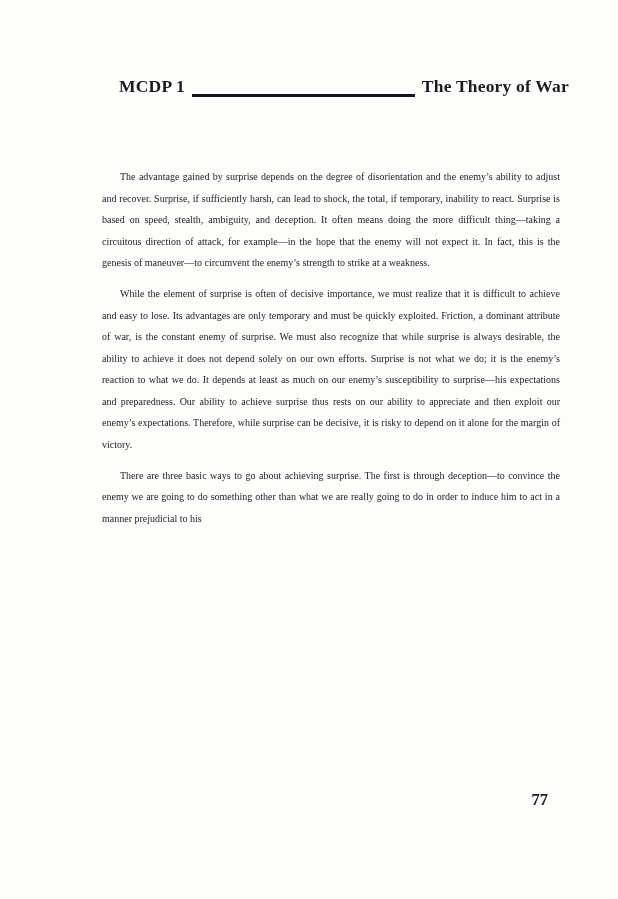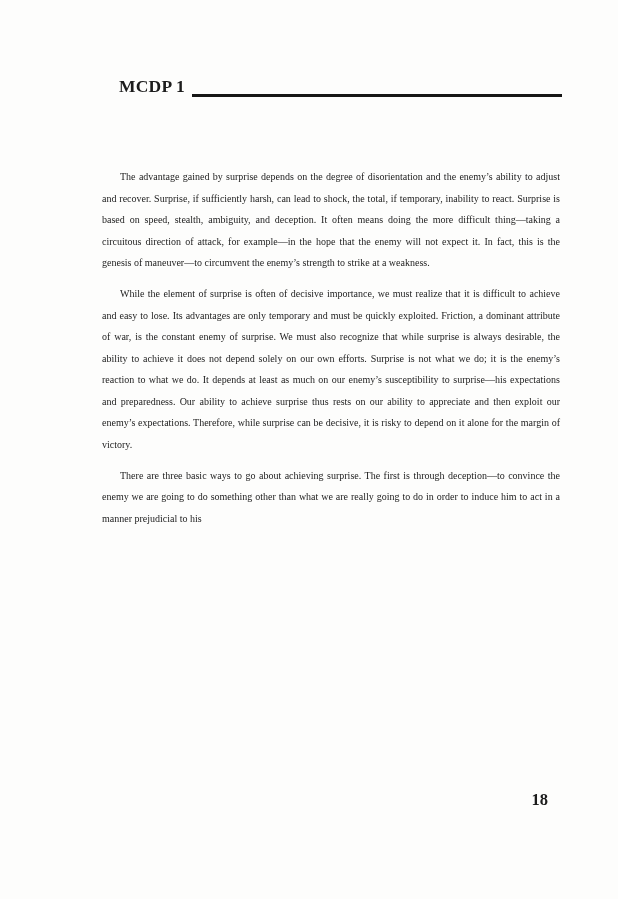--- a/index.html
+++ b/index.html
@@ -59,23 +59,24 @@
   }
 </style>
 </head>
 <body>
 
 <div class="page">
 
   <div class="running-head">
     <span>MCDP 1</span>
     <div class="head-rule"></div>
+    <span>The Theory of War</span>
   </div>
 
   <div class="body-text">
     <p class="para"><span>The advantage gained by surprise depends on the degree of disorientation and the enemy’s ability to adjust and recover. Surprise, if sufficiently harsh, can lead to shock, the total, if temporary, inability to react. Surprise is based on speed, stealth, ambiguity, and deception. It often means doing the more difficult thing—taking a circuitous direction of attack, for example—in the hope that the enemy will not expect it. In fact, this is the genesis of maneuver—to circumvent the enemy’s strength to strike at a weakness.</span></p>
     <p class="para"><span>While the element of surprise is often of decisive importance, we must realize that it is difficult to achieve and easy to lose. Its advantages are only temporary and must be quickly exploited. Friction, a dominant attribute of war, is the constant enemy of surprise. We must also recognize that while surprise is always desirable, the ability to achieve it does not depend solely on our own efforts. Surprise is not what we </span><span class="italic">do</span><span>; it is the enemy’s </span><span class="italic">reaction</span><span> to what we do. It depends at least as much on our enemy’s susceptibility to surprise—his expectations and preparedness. Our ability to achieve surprise thus rests on our ability to appreciate and then exploit our enemy’s expectations. Therefore, while surprise can be decisive, it is risky to depend on it alone for the margin of victory.</span></p>
     <p class="para"><span>There are three basic ways to go about achieving surprise. The first is through </span><span class="italic">deception</span><span>—to convince the enemy we are going to do something other than what we are really going to do in order to induce him to act in a manner prejudicial to his</span></p>
   </div>
 
-  <div class="page-number">18</div>
+  <div class="page-number">77</div>
 
 </div>
 
 </body></html>

